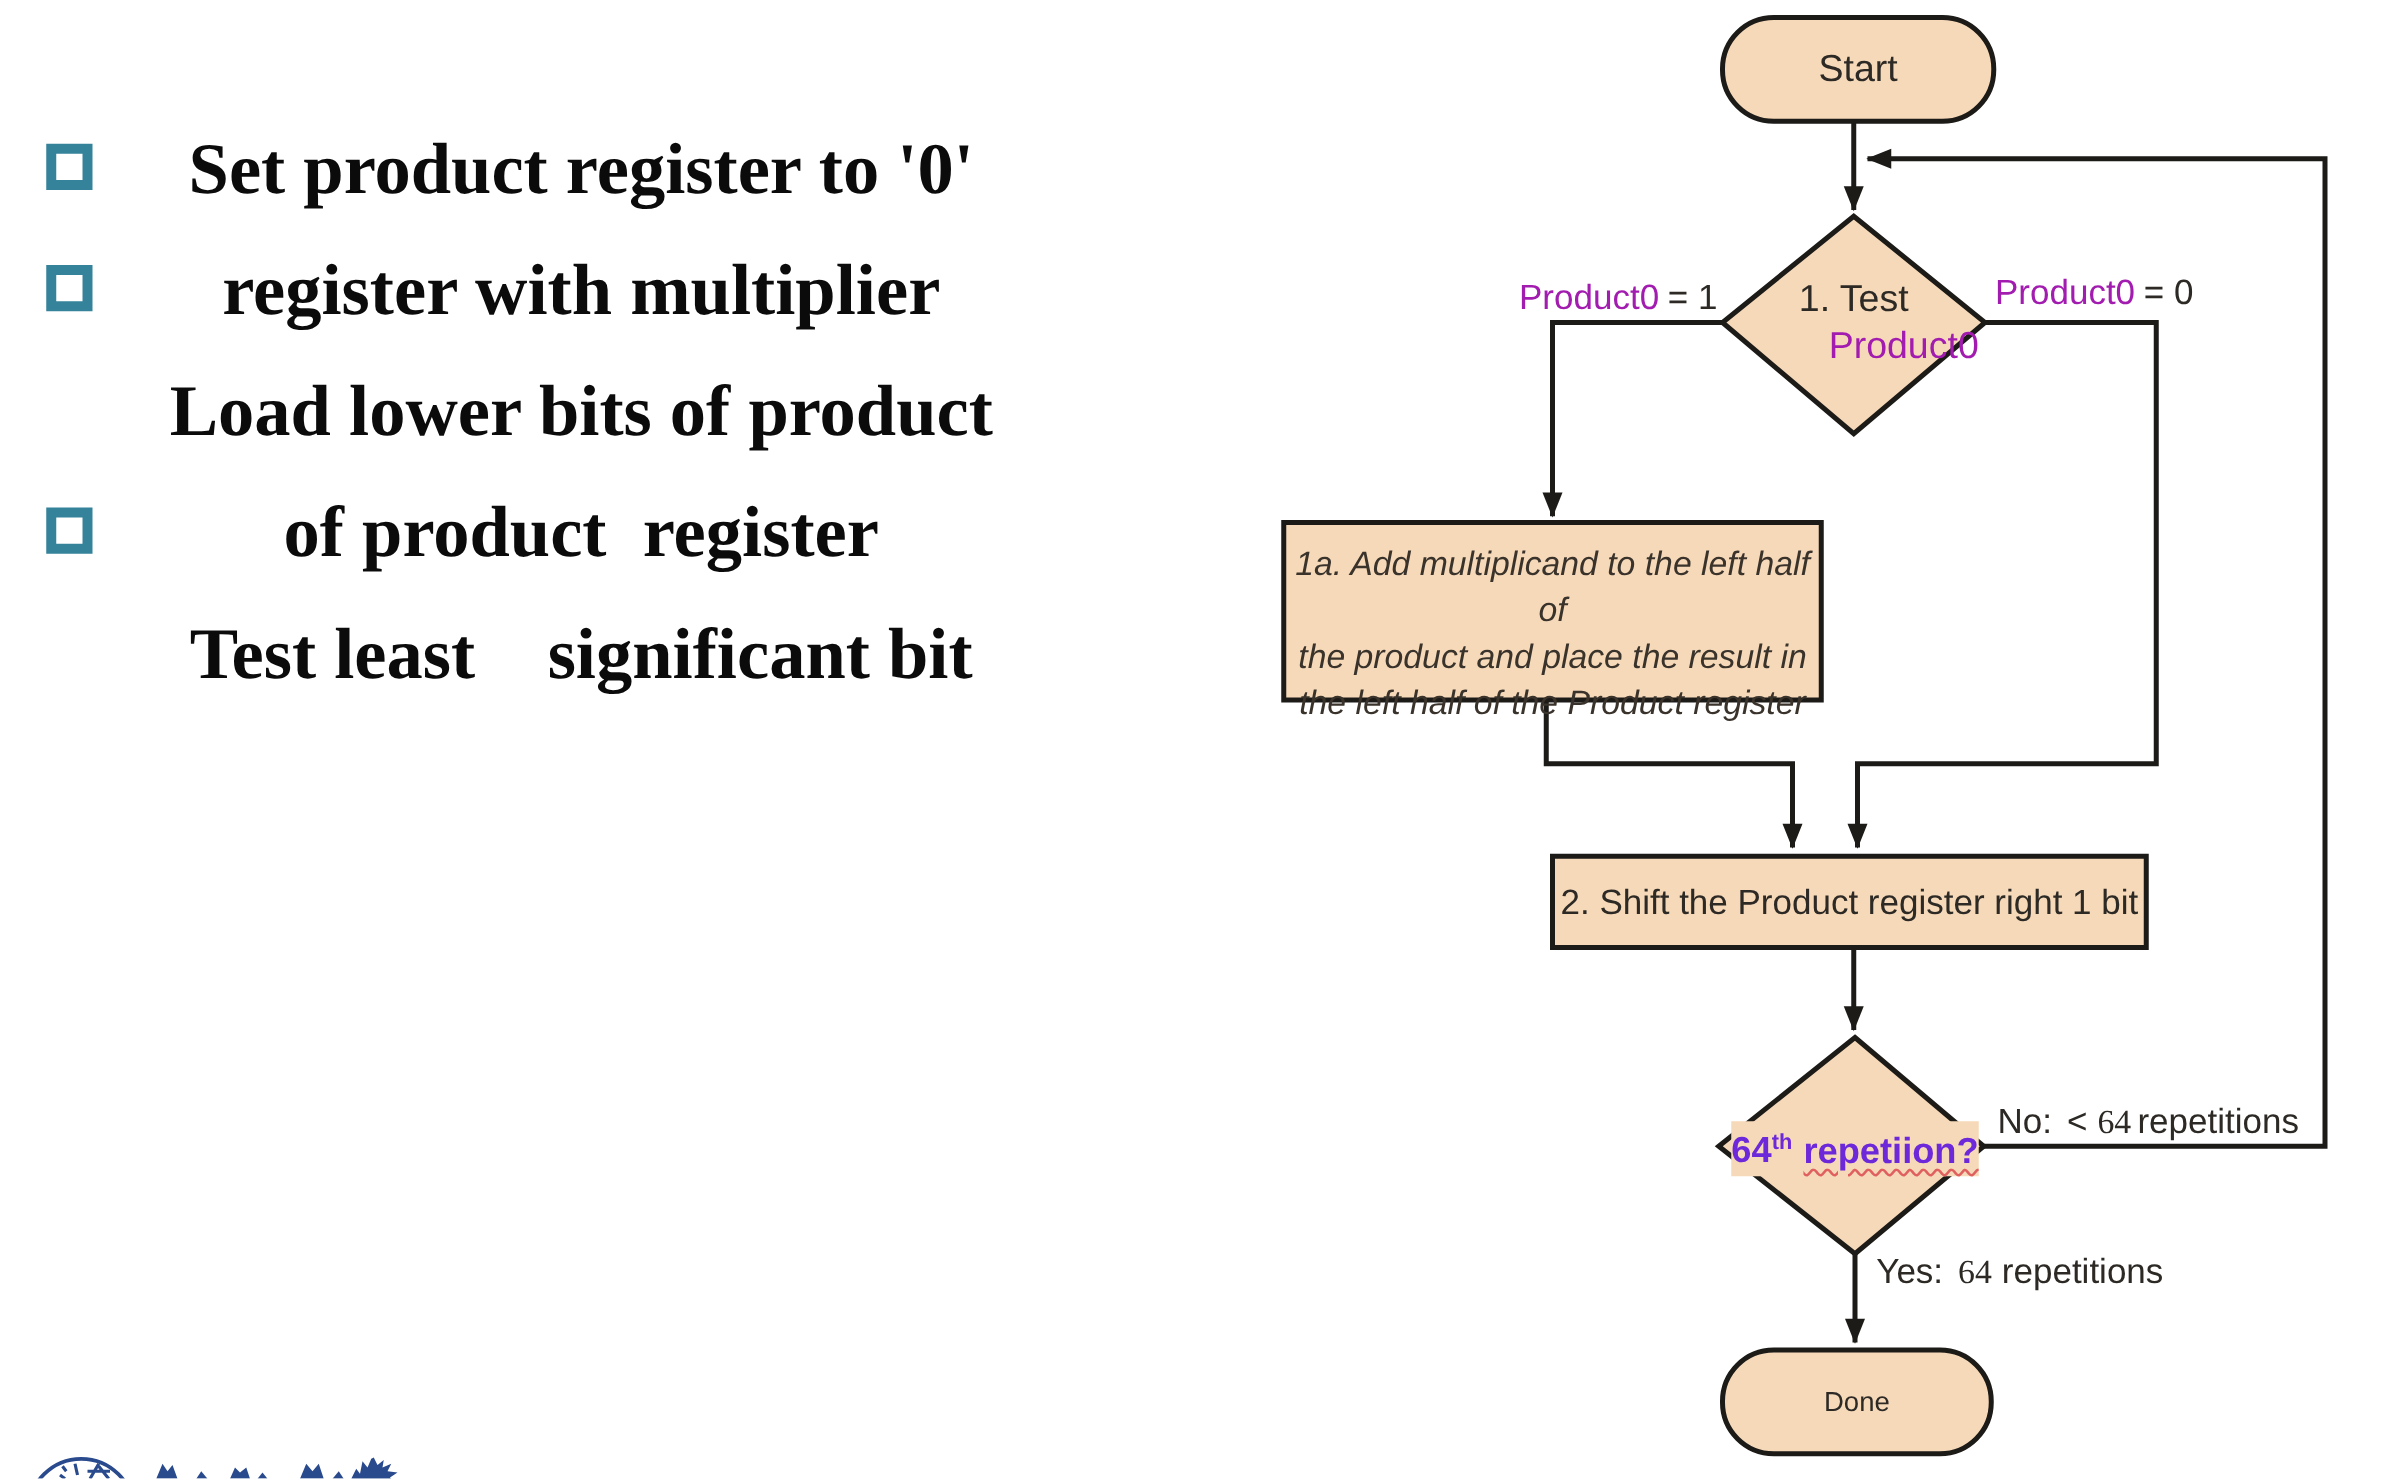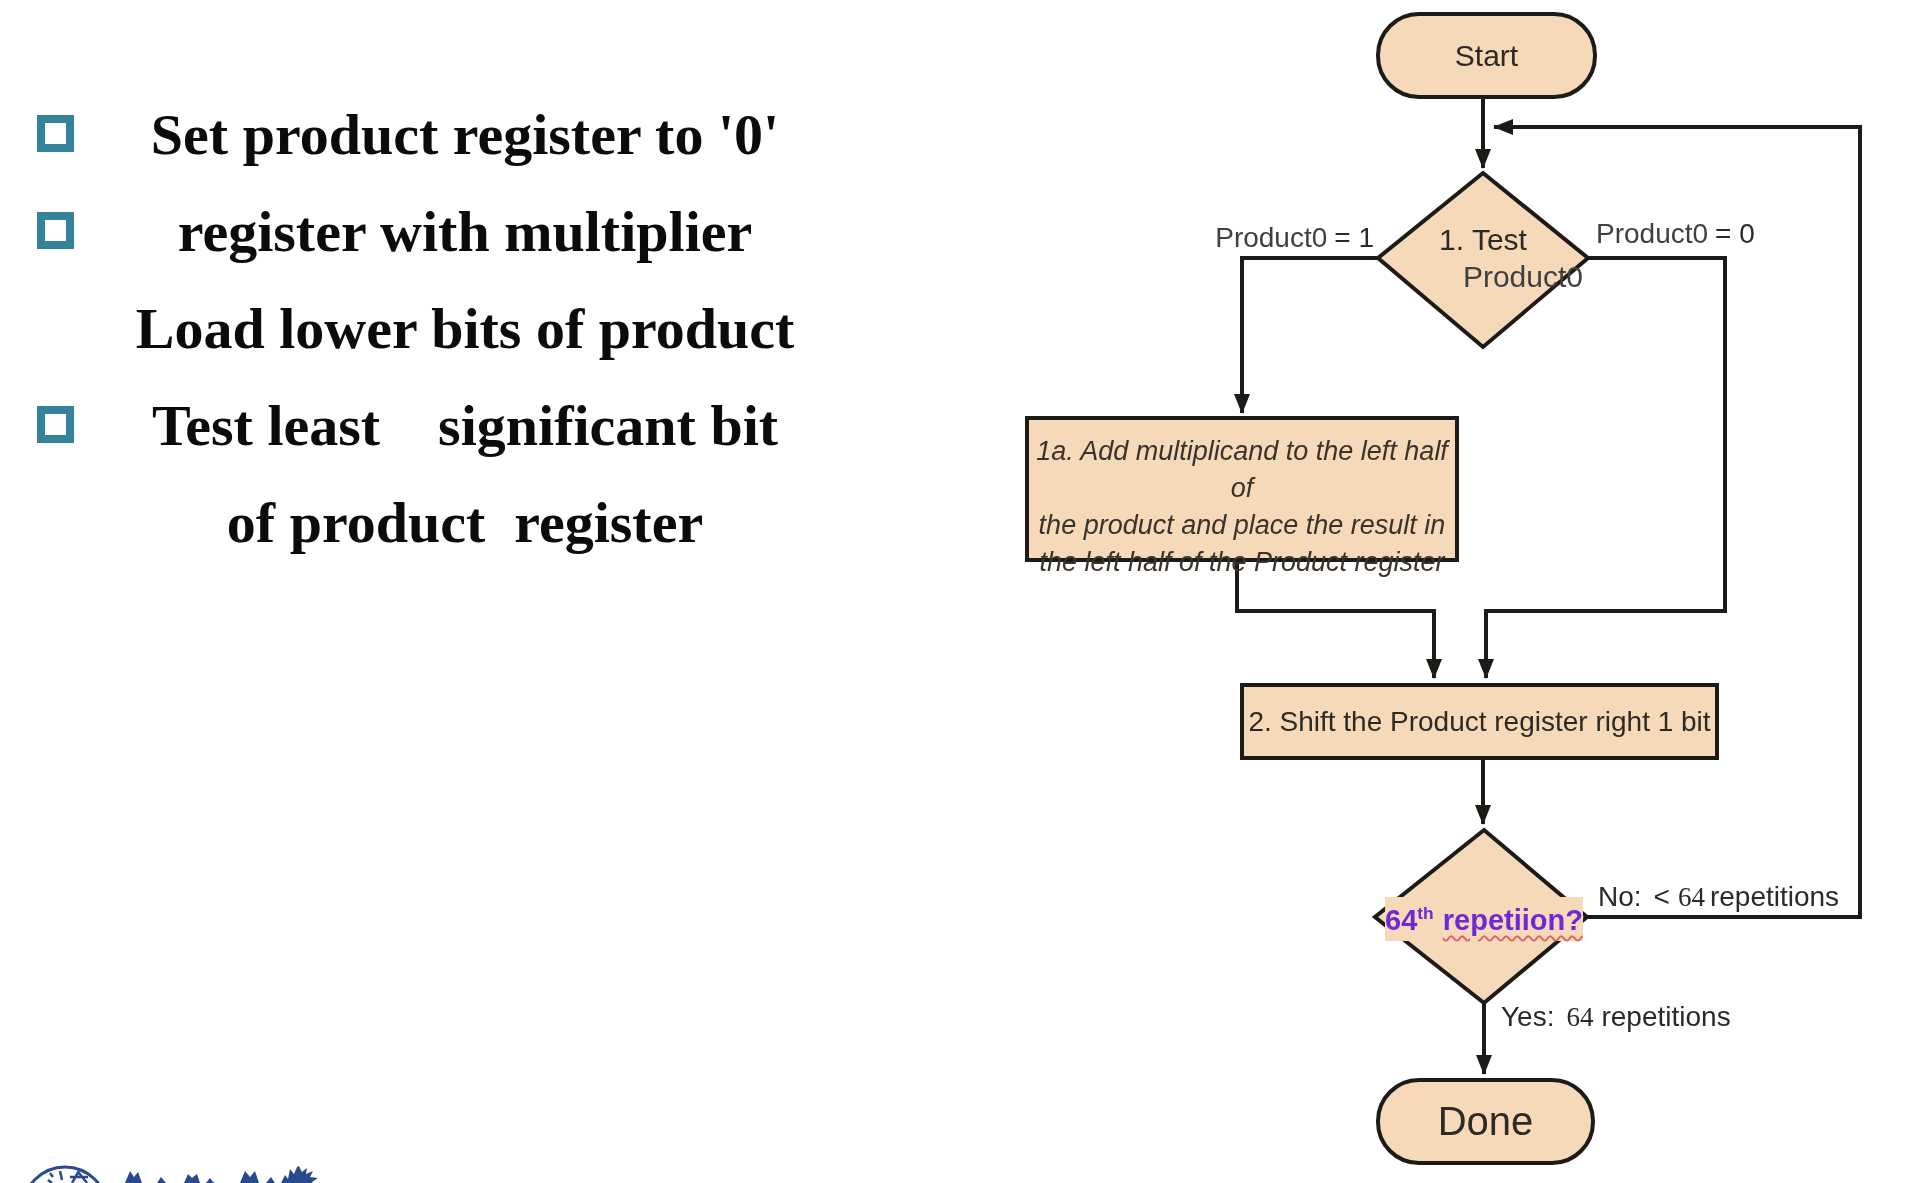--- a/index.html
+++ b/index.html
@@ -23,23 +23,23 @@
     background:#ffffff;
   }
 
   
   .flow-svg { position:absolute; left:0; top:0; width:1920px; height:1183px; }
 
   
   .fl { position:absolute; color:#2d2a26; }
   .fl-center { display:flex; align-items:center; justify-content:center; text-align:center; }
   .f-start { left:1378px; top:14px;  width:217px; height:83px; font-size:30px; }
-  .f-done  { left:1378px; top:1080px; width:215px; height:83px; font-size:40px; }
+  .f-done  { left:1378px; top:1080px; width:215px; height:83px; font-size:22px; }
   .f-d1 { left:1383px; top:221px; width:200px; text-align:center; font-size:30px; line-height:37px; }
-  .orange { color:#404040;text-align:right; }
+  .orange { color:#a21caf;text-align:right; }
   .f-p1 { left:1198px; top:222px; width:176px; text-align:right; font-size:28px; white-space:nowrap; }
   .f-p0 { left:1596px; top:218px; font-size:28px; white-space:nowrap; }
   .eq-gap { margin-left:7px; color:#2d2a26; }
   .f-1a { left:1032px; top:433px; width:420px; text-align:center; font-size:27px; line-height:37px; color:#3a332b;font-style:italic; }
   .f-2  { left:1242px; top:685px; width:475px; height:73px; font-size:28px; }
   .f-d2 { left:1374px; top:903px; width:220px; text-align:center; font-size:29px; font-weight:700; color:#6d28d9; }
   .f-d2 sup { font-size:0.6em; }
   .wavy {
     margin-left:9px;
     text-decoration:underline wavy #e06060;
@@ -66,22 +66,22 @@
       <span class="marker"></span>
       <div class="bullet-line">Set product register to '0'</div>
     </div>
     <div class="bullet">
       <span class="marker"></span>
       <div class="bullet-line">register with multiplier</div>
       <div class="bullet-line">Load lower bits of product</div>
     </div>
     <div class="bullet">
       <span class="marker"></span>
+      <div class="bullet-line">of product  register</div>
       <div class="bullet-line">Test least    significant bit</div>
-      <div class="bullet-line">of product  register</div>
     </div>
   </section>
 
   <svg class="flow-svg" viewBox="0 0 1920 1183">
     <defs>
       <marker id="arrow" markerUnits="userSpaceOnUse" markerWidth="22" markerHeight="20" refX="20" refY="10" orient="auto">
         <path d="M1,2 L21,10 L1,18 Z" fill="#1d1b18"></path>
       </marker>
     </defs>
 

